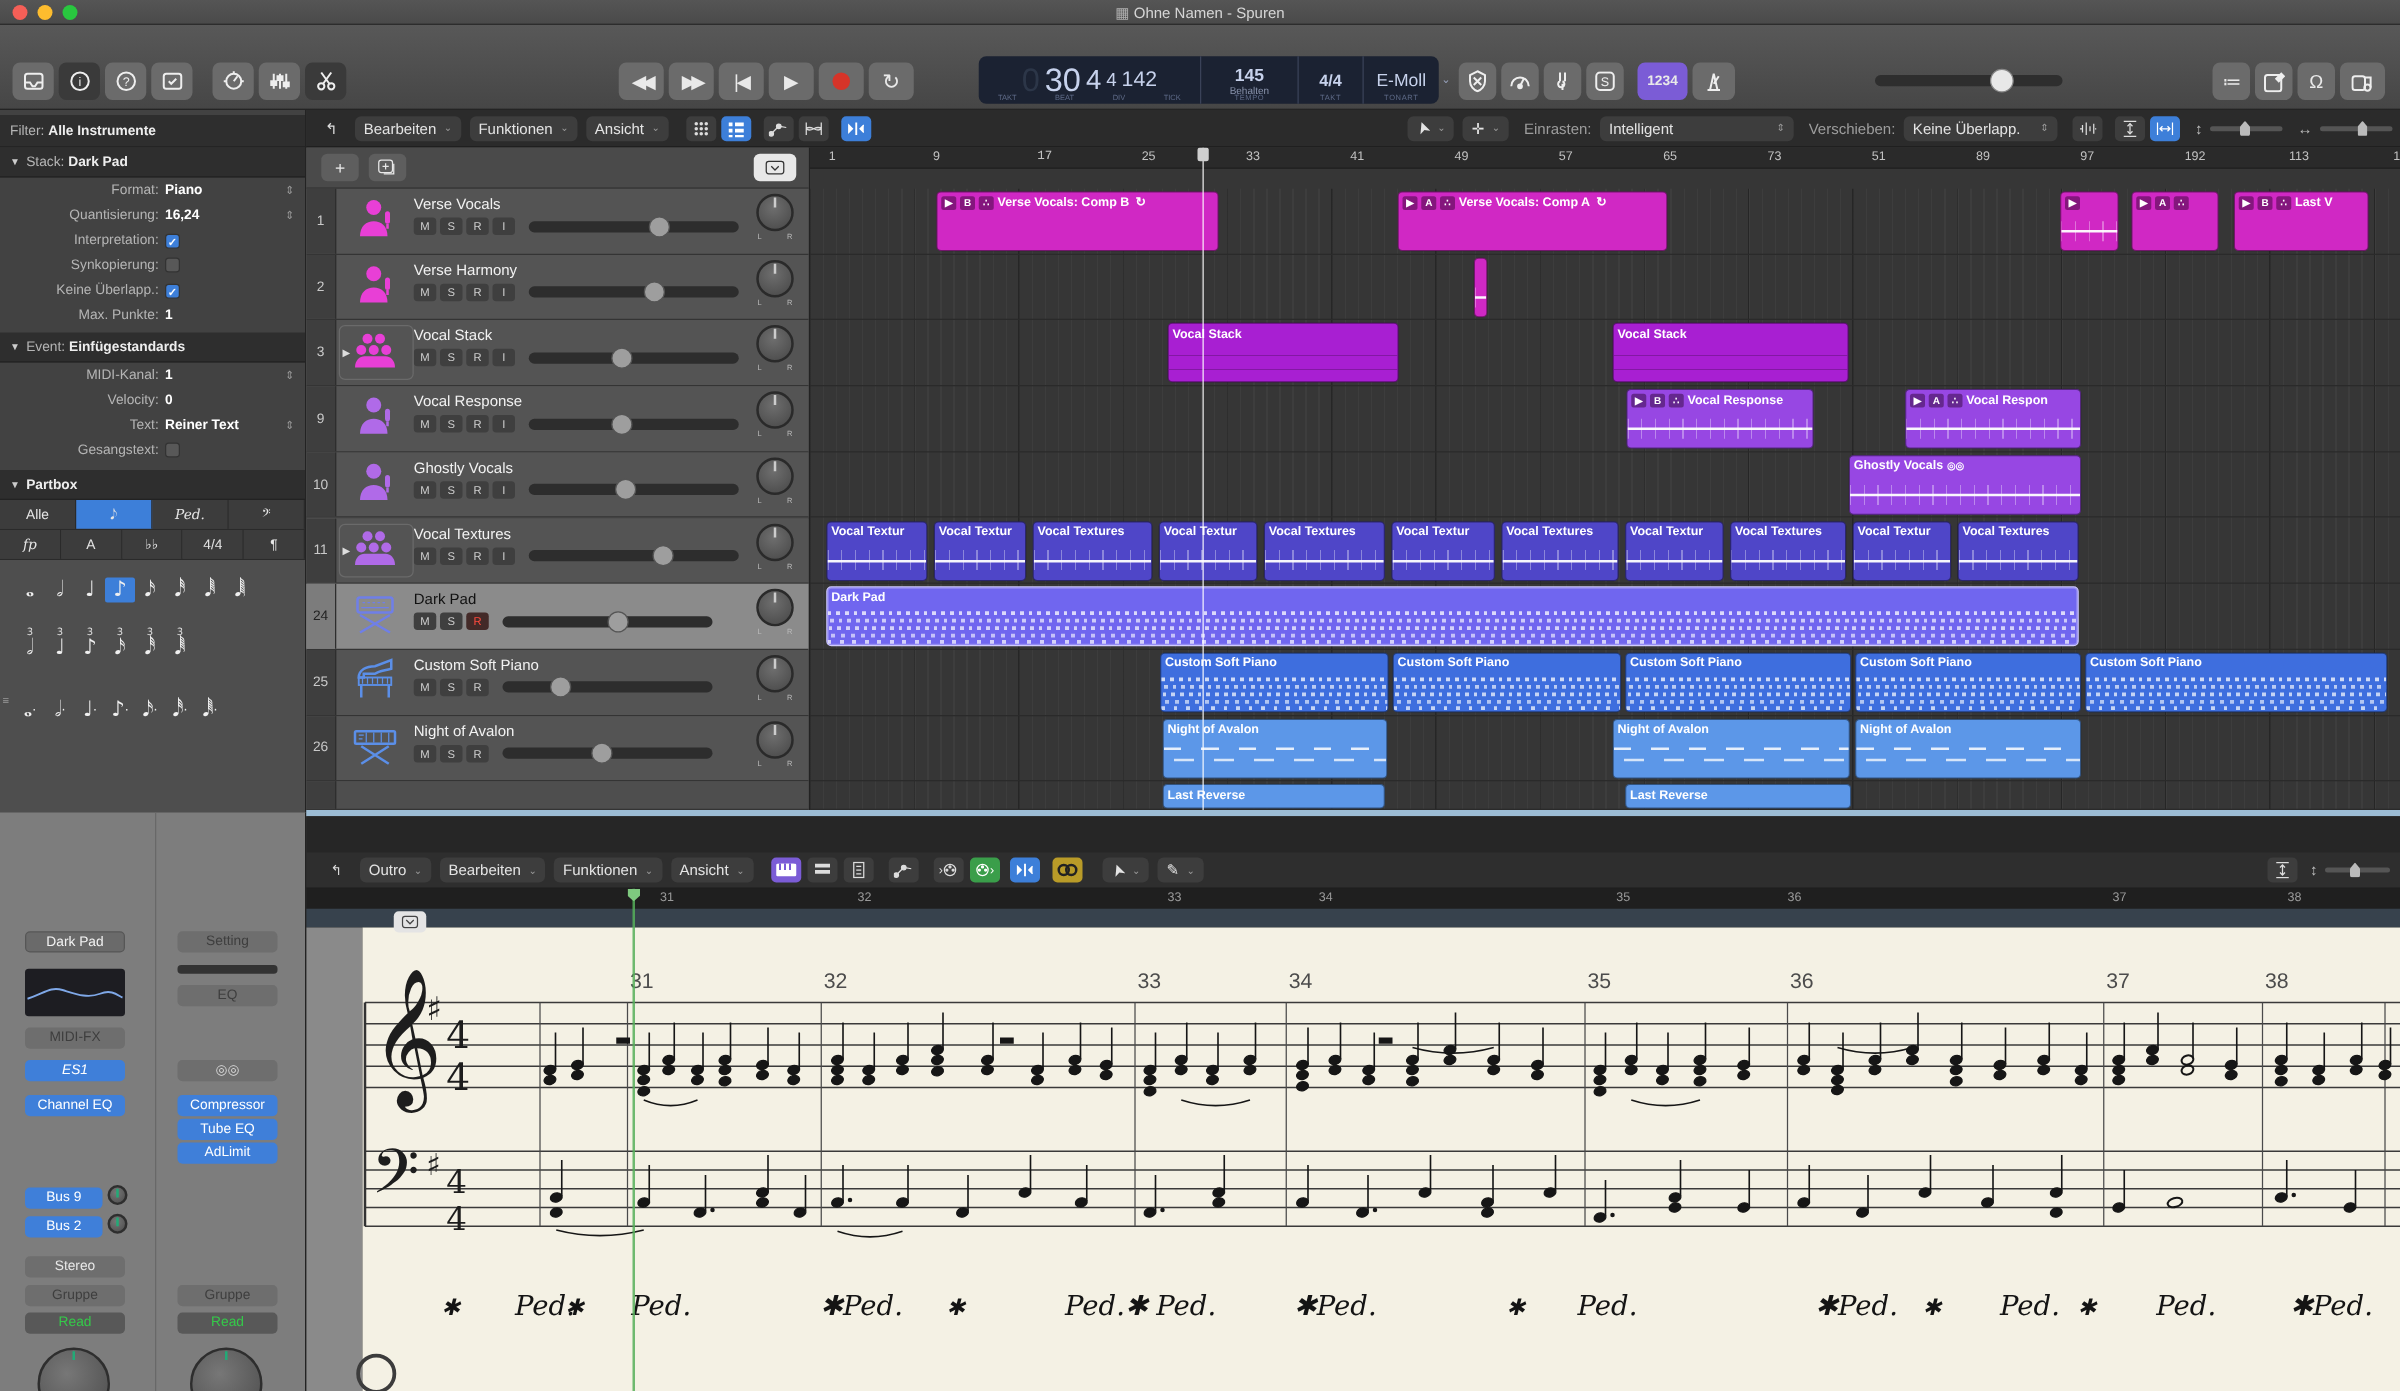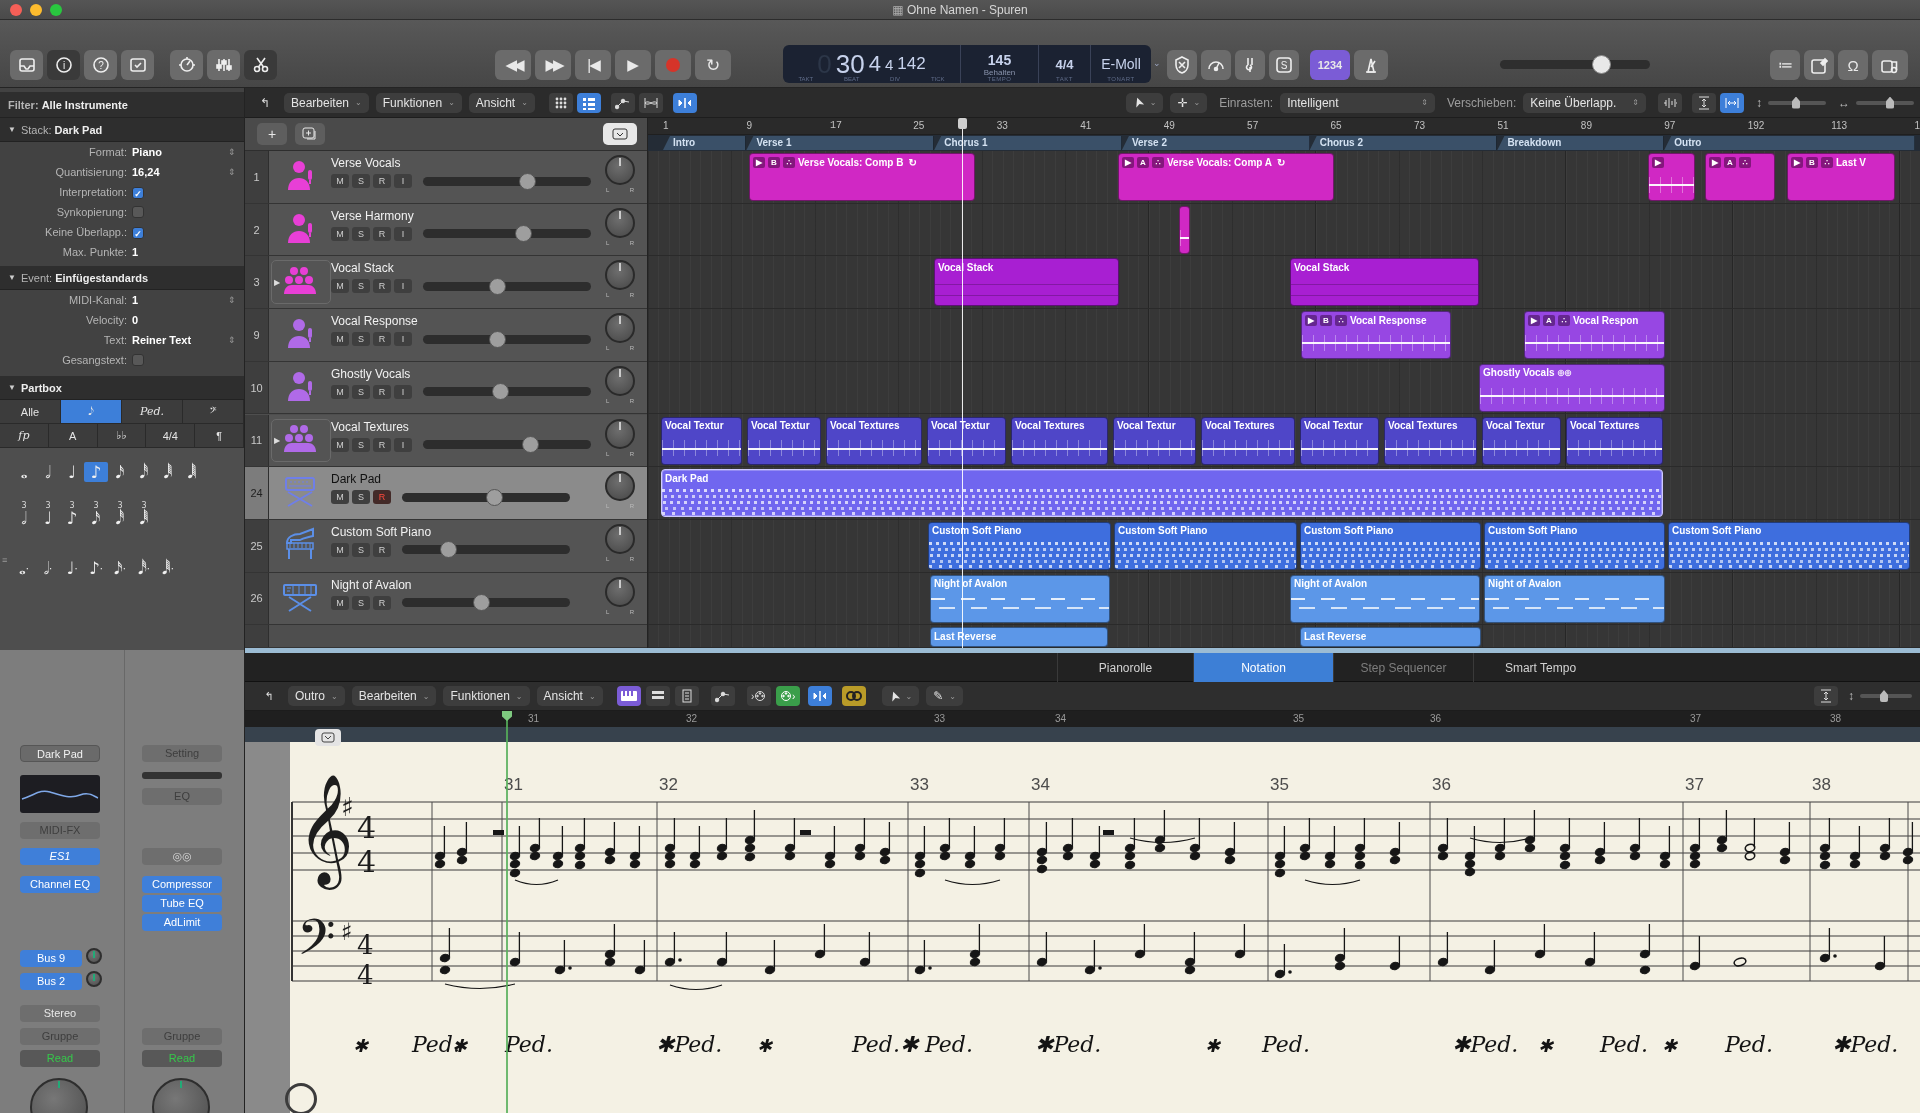--- a/index.html
+++ b/index.html
@@ -294,21 +294,21 @@
     <div class="tbtn" style="left: 1872px; width: 36px;">
       <svg width="18" height="17">
         <rect x="1" y="4" width="10" height="11" rx="2"></rect>
         <circle cx="13" cy="13" r="2.5"></circle>
         <path d="M15.5 13V5h-5"></path>
       </svg>
     </div>
   </div>
 
 <div class="abs" id="inspector">
-    <div class="ibar" style="height: 26px; margin-top: 4px;"><span style="color:#b5b5b5;font-weight:bold">Filter:</span>&nbsp;<span>Alle Instrumente</span></div>
+    <div class="ibar" style="height: 26px; margin-top: 4px;"><span style="color:#b5b5b5;font-weight:normal">Filter:</span>&nbsp;<span>Alle Instrumente</span></div>
     <div class="ibar" style="height: 24px;"><span class="tri">▼</span><span style="color:#b5b5b5;font-weight:normal">Stack:</span>&nbsp;<span>Dark Pad</span></div>
     <div class="irow">
       <span class="ilab">Format:</span>
       <span class="ival">Piano</span>
       <span class="istep">⇕</span>
     </div>
     <div class="irow">
       <span class="ilab">Quantisierung:</span>
       <span class="ival">16,24</span>
       <span class="istep">⇕</span>
@@ -817,29 +817,20 @@
       <span class="rnum" style="left: 599.08px;">57</span>
       <span class="rnum" style="left: 682.52px;">65</span>
       <span class="rnum" style="left: 765.96px;">73</span>
       <span class="rnum" style="left: 849.4px;">51</span>
       <span class="rnum" style="left: 932.84px;">89</span>
       <span class="rnum" style="left: 1016.28px;">97</span>
       <span class="rnum" style="left: 1099.72px;">192</span>
       <span class="rnum" style="left: 1183.16px;">113</span>
       <span class="rnum" style="left: 1266.6px;">121</span>
     </div>
-    <div id="markers">
-      <div class="marker" style="left: 15px; width: 83.44px;">Intro</div>
-      <div class="marker" style="left: 98.44px; width: 187.74px;">Verse 1</div>
-      <div class="marker" style="left: 286.18px; width: 187.74px;">Chorus 1</div>
-      <div class="marker" style="left: 473.92px; width: 187.74px;">Verse 2</div>
-      <div class="marker" style="left: 661.66px; width: 187.74px;">Chorus 2</div>
-      <div class="marker" style="left: 849.4px; width: 166.88px;">Breakdown</div>
-      <div class="marker" style="left: 1016.28px; width: 250.32px;">Outro</div>
-    </div>
     <div id="lanes">
       <div class="lane" style="top: 0px; height: 52.7px;"></div>
       <div class="lane" style="top: 52.7px; height: 52.7px;"></div>
       <div class="lane" style="top: 105.4px; height: 52.7px;"></div>
       <div class="lane" style="top: 158.1px; height: 52.7px;"></div>
       <div class="lane" style="top: 210.8px; height: 52.7px;"></div>
       <div class="lane" style="top: 263.5px; height: 52.7px;"></div>
       <div class="lane" style="top: 316.2px; height: 52.7px;"></div>
       <div class="lane" style="top: 368.9px; height: 52.7px;"></div>
       <div class="lane" style="top: 421.6px; height: 52.7px;"></div>
@@ -1061,26 +1052,20 @@
         <div class="midic" style="height: 8px;"></div>
       </div>
     </div>
     <div id="aplayhead" style="left: 314px;"></div>
     <div id="aphandle" style="left: 310px;"></div>
   </div>
 
 <div class="abs" id="splitter"></div>
 
 <div class="abs" id="editor">
-    <div id="etabs">
-      <div class="etab" style="left: 812px; width: 136px;">Pianorolle</div>
-      <div class="etab act" style="left: 948px; width: 140px;">Notation</div>
-      <div class="etab dis" style="left: 1088px; width: 140px;">Step Sequencer</div>
-      <div class="etab" style="left: 1228px; width: 134px;">Smart Tempo</div>
-    </div>
     <div id="etools">
       <div class="ebox" style="background: transparent; margin-left: 12px;">↰</div>
       <div class="popup">
         <span>Outro</span>
         <span class="car">⌄</span>
       </div>
       <div class="popup">
         <span>Bearbeiten</span>
         <span class="car">⌄</span>
       </div>

